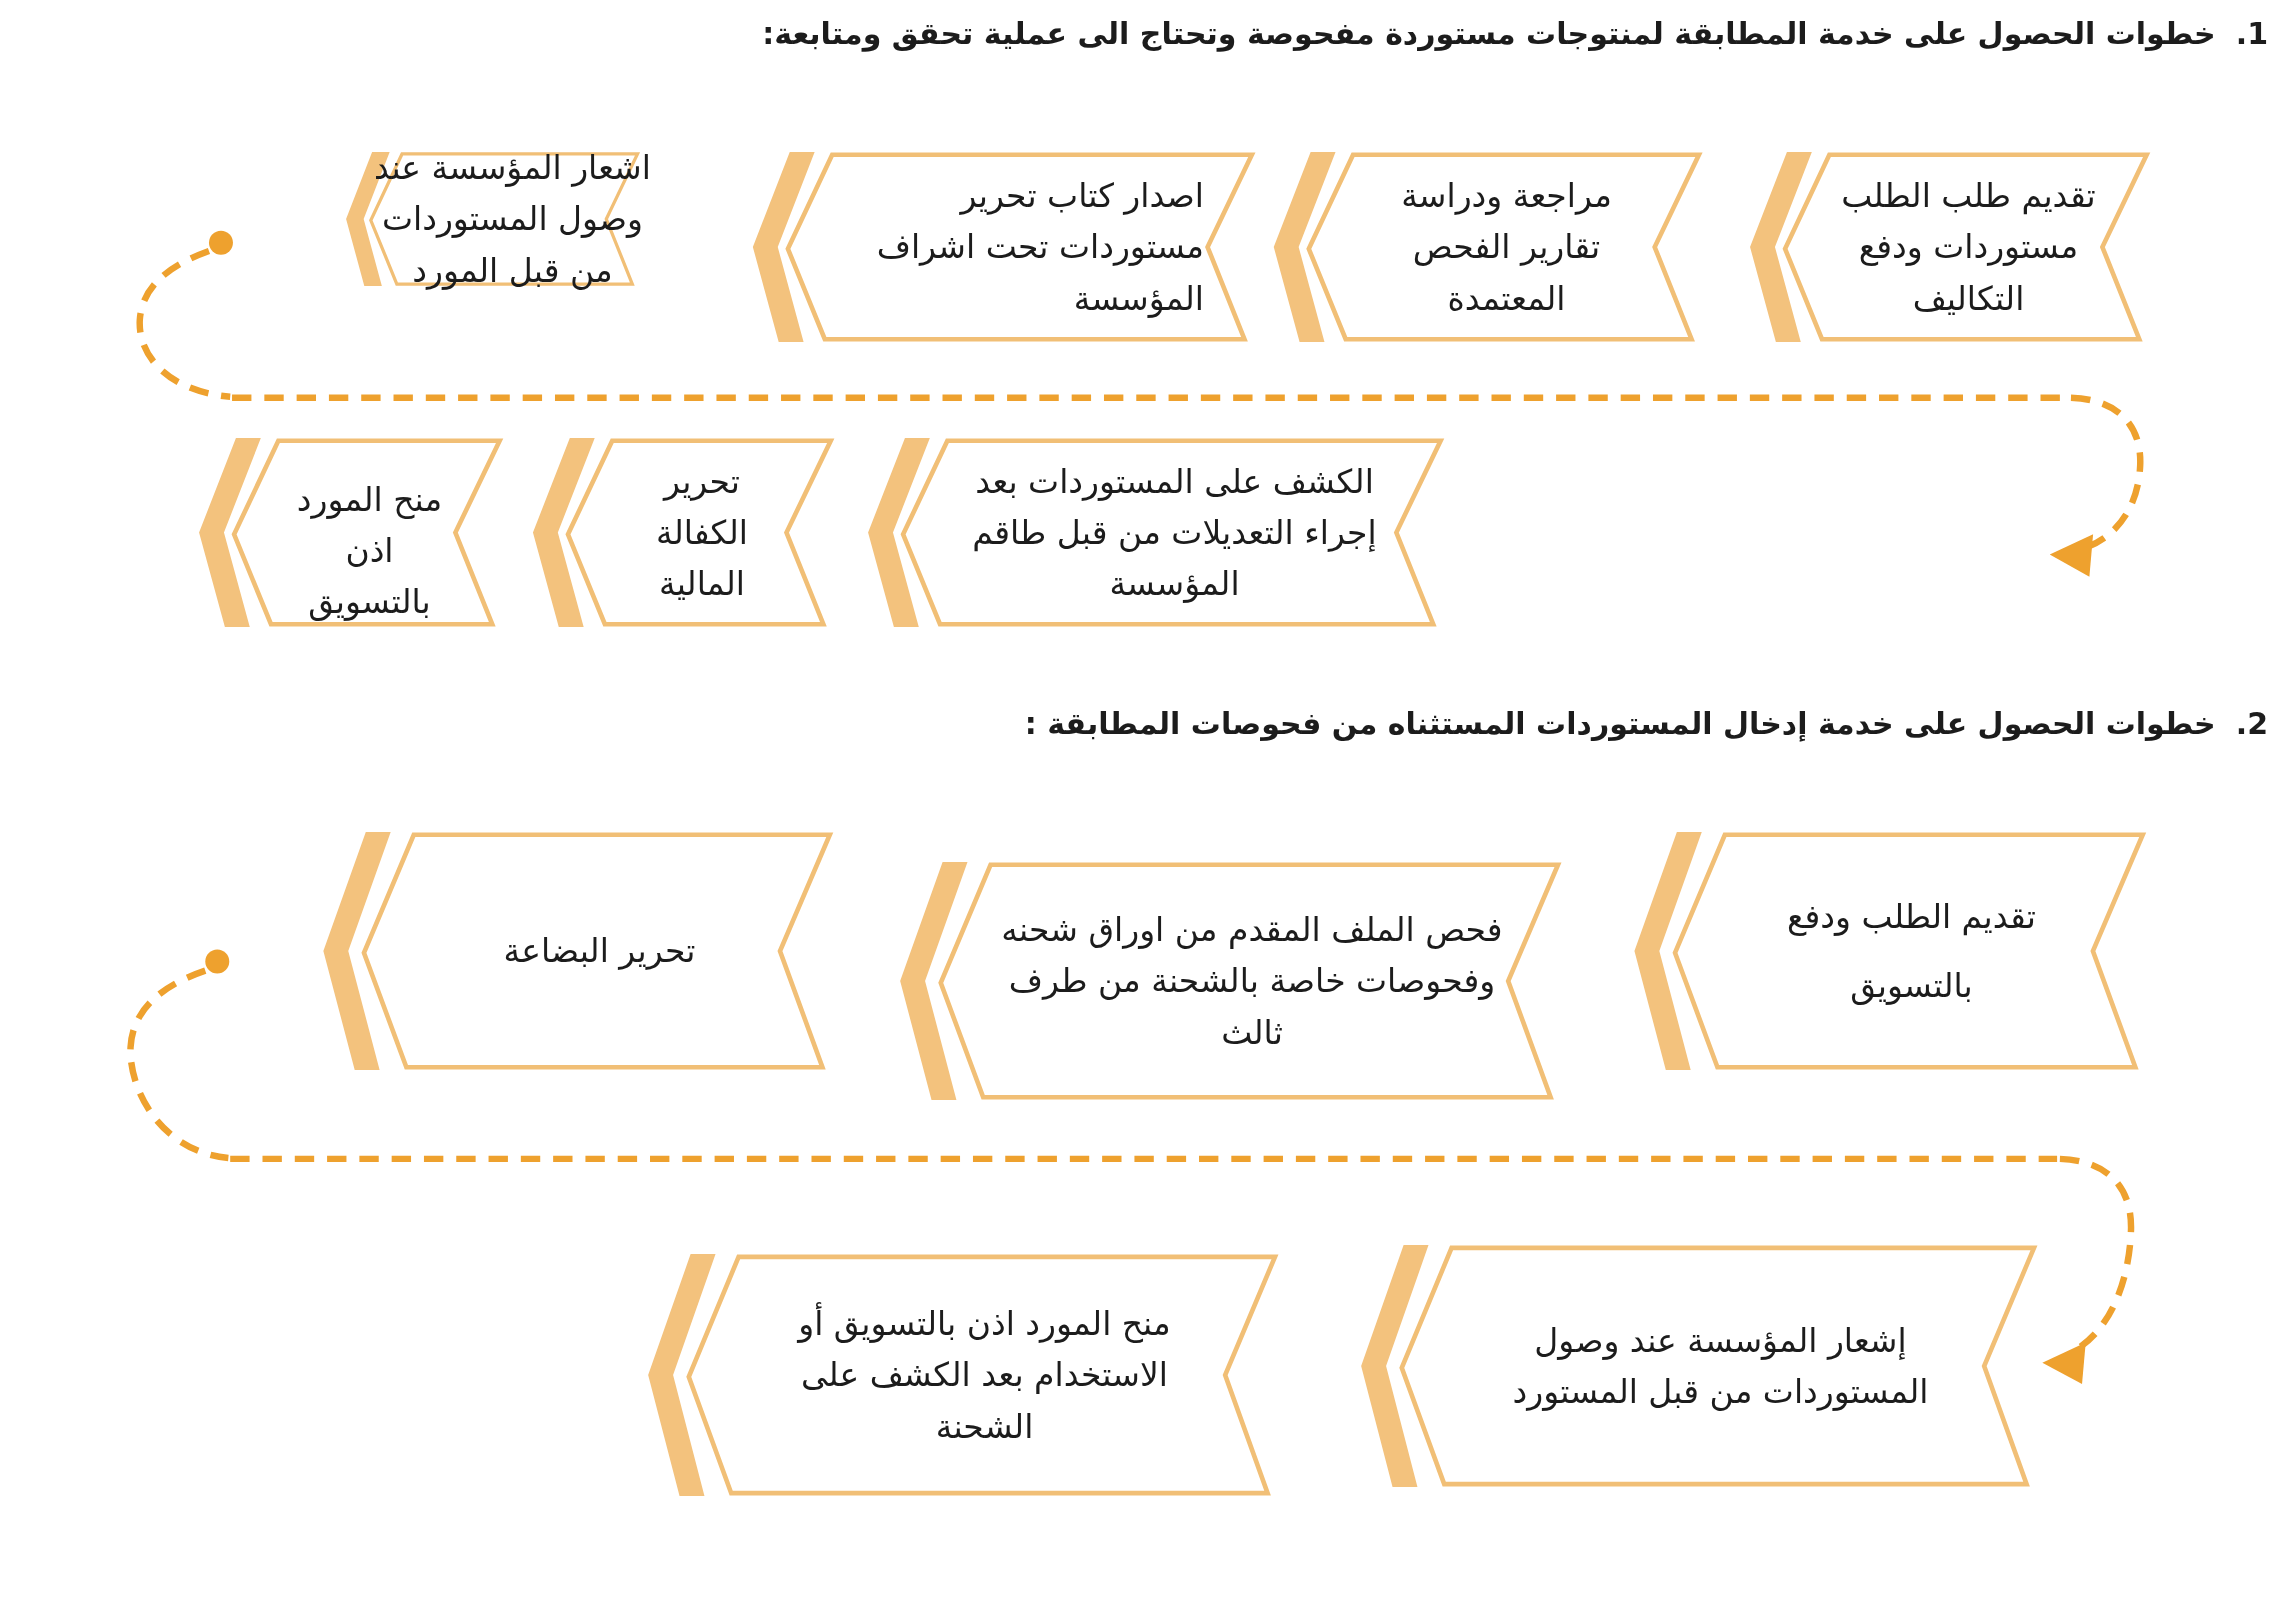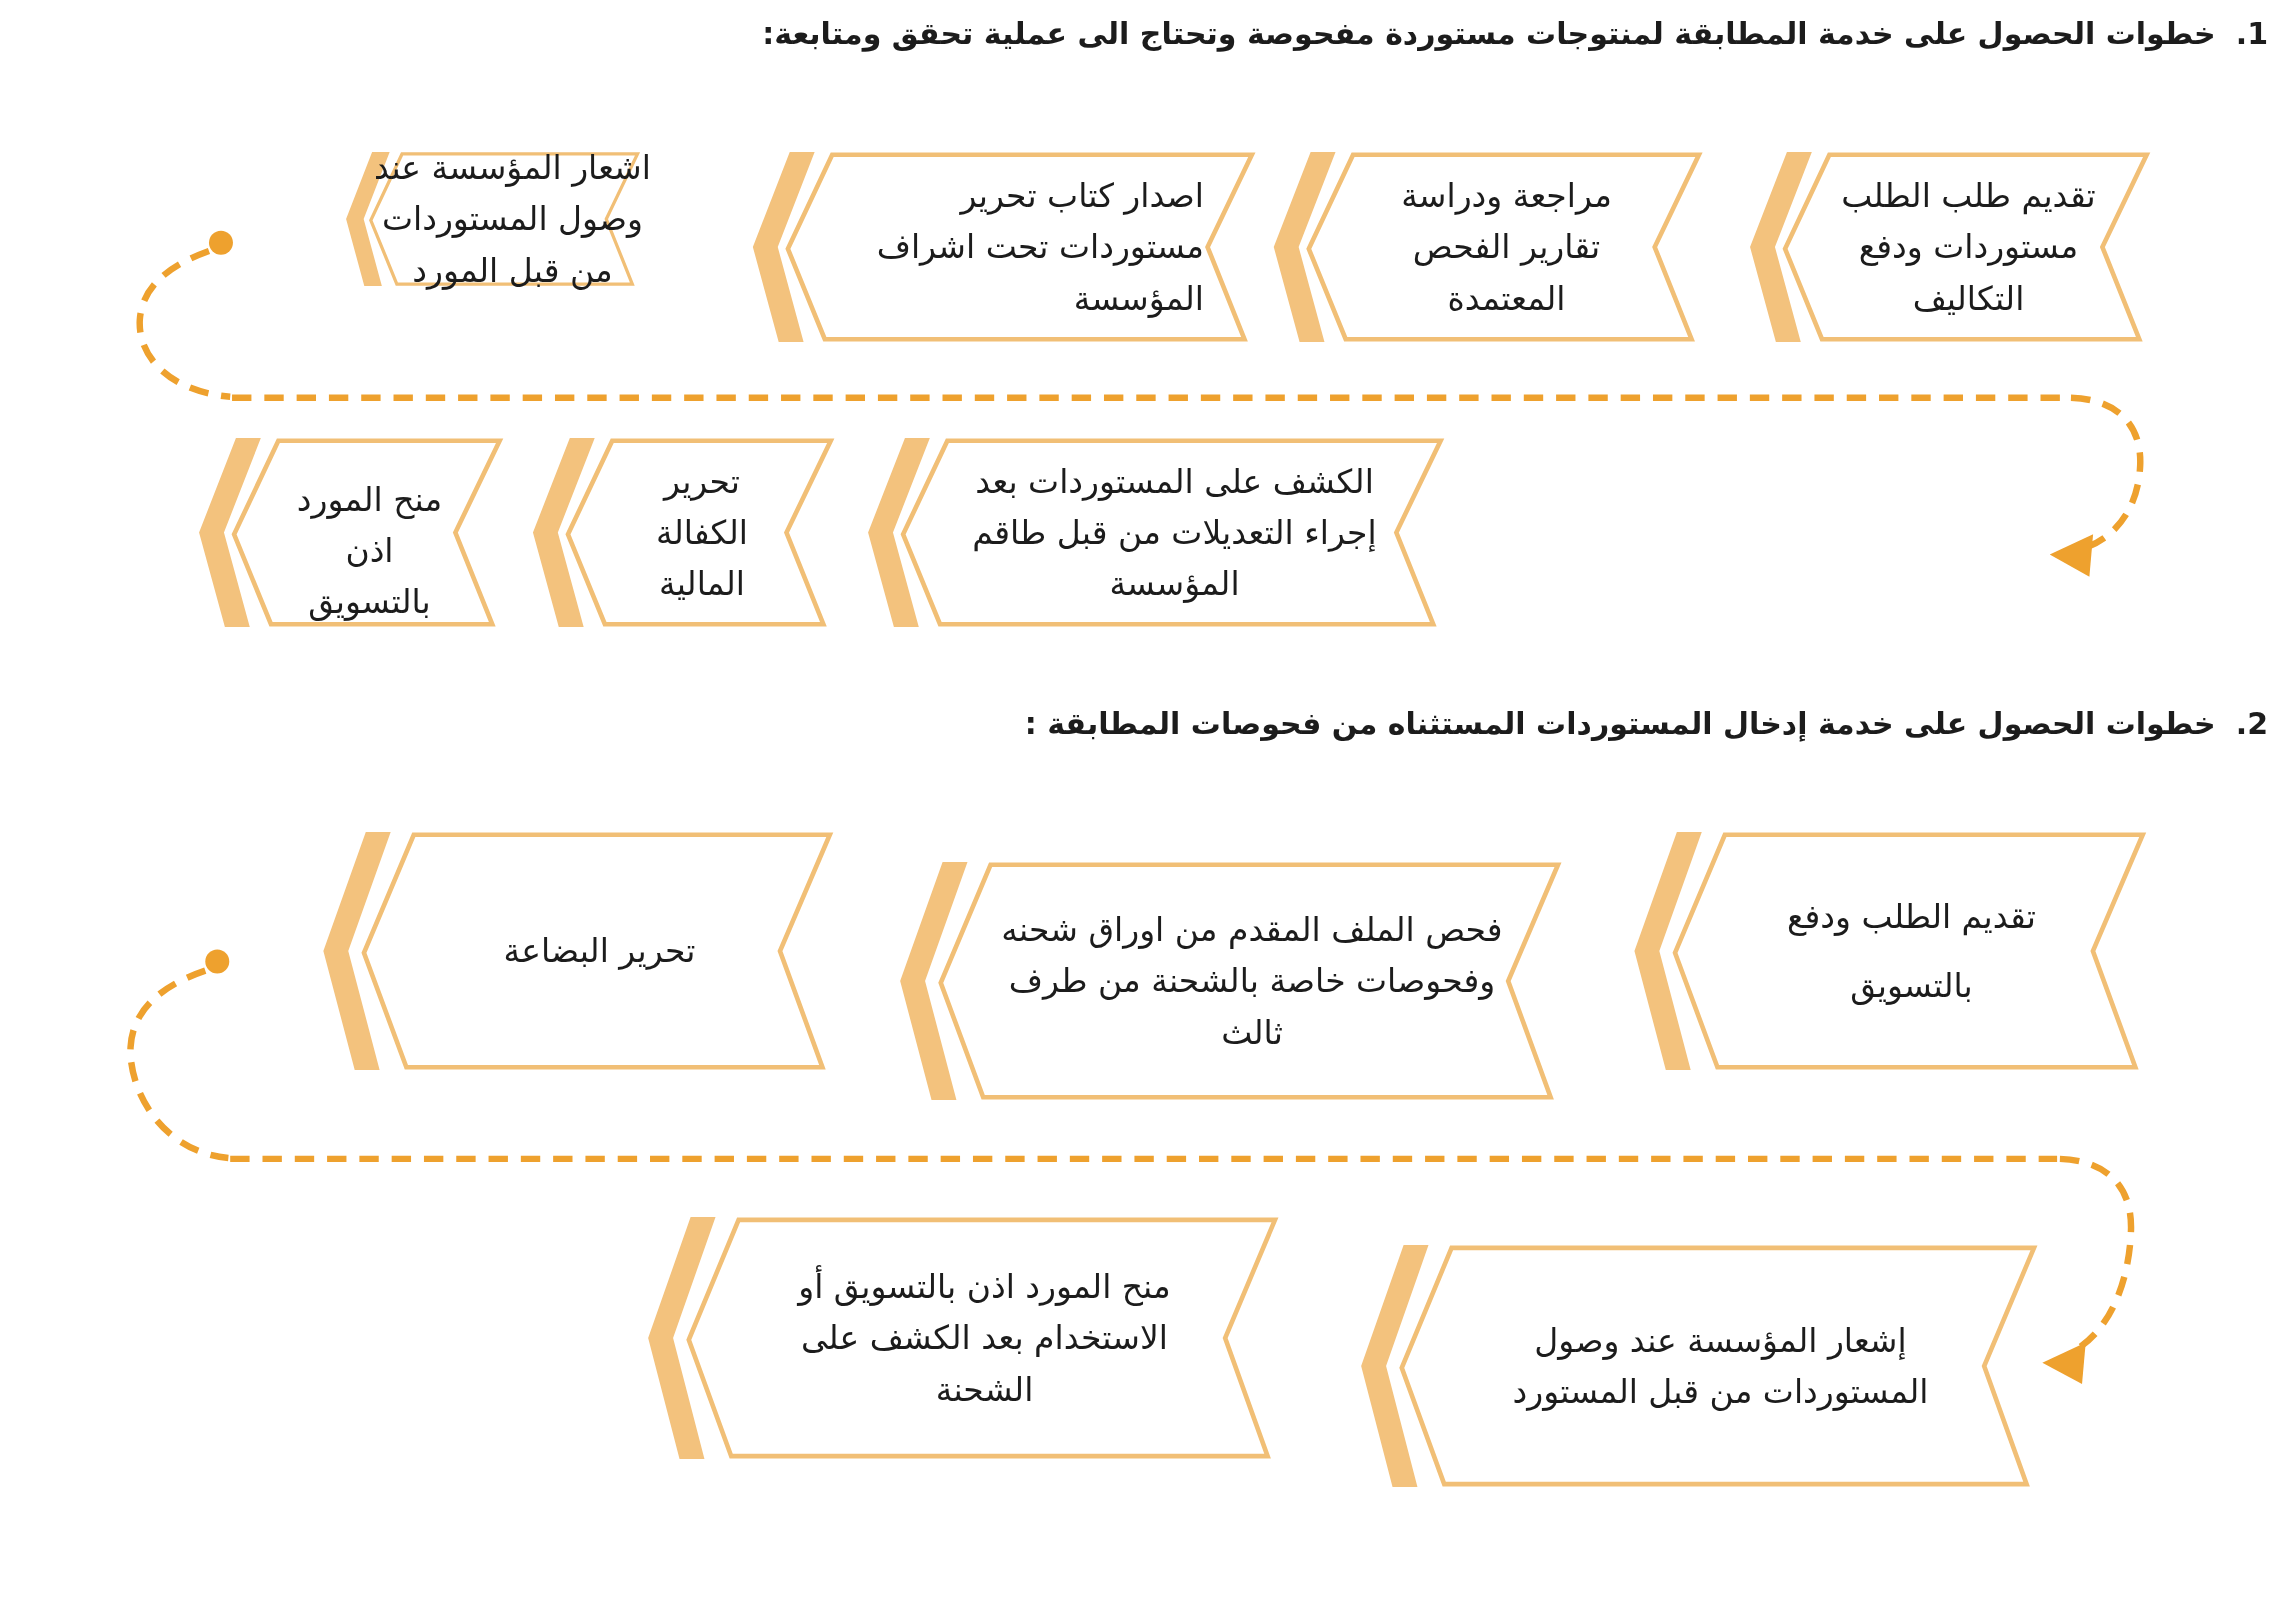--- a/index.html
+++ b/index.html
@@ -112,21 +112,21 @@
     <div class="label" style="padding: 0px 54px 0px 98px;">تحرير البضاعة</div>
   </div>
 
   <div class="step" style="left:1362px;top:1245px;width:671px;height:242px;">
     <svg class="shape" viewBox="0 0 727 262">
         <polygon points="44,0 71,0 25,131 59,262 32,262 -2,131" fill="#F3C27D"></polygon>
         <polygon points="96,3 727,3 673,131 719,259 88,259 42,133" fill="#FFFFFF" stroke="#F1BF76" stroke-width="5"></polygon>
       </svg>
     <div class="label" style="padding: 0px 54px 0px 98px;">إشعار المؤسسة عند وصول المستوردات من قبل المستورد</div>
   </div>
-  <div class="step" style="left:649px;top:1217px;width:625px;height:242px;">
+  <div class="step" style="left:649px;top:1254px;width:625px;height:242px;">
     <svg class="shape" viewBox="0 0 677 262">
         <polygon points="44,0 71,0 25,131 59,262 32,262 -2,131" fill="#F3C27D"></polygon>
         <polygon points="96,3 677,3 623,131 669,259 88,259 42,133" fill="#FFFFFF" stroke="#F1BF76" stroke-width="5"></polygon>
       </svg>
     <div class="label" style="padding: 0px 54px 0px 98px;">منح المورد اذن بالتسويق أو الاستخدام بعد الكشف على الشحنة</div>
   </div>
 
   <svg class="overlay" viewBox="0 0 2480 1759">
     <path d="M 225 272 C 175 290 152 315 150 347 C 148 385 180 424 248 430"></path>
     <path d="M 250 431 L 2240 431"></path>

